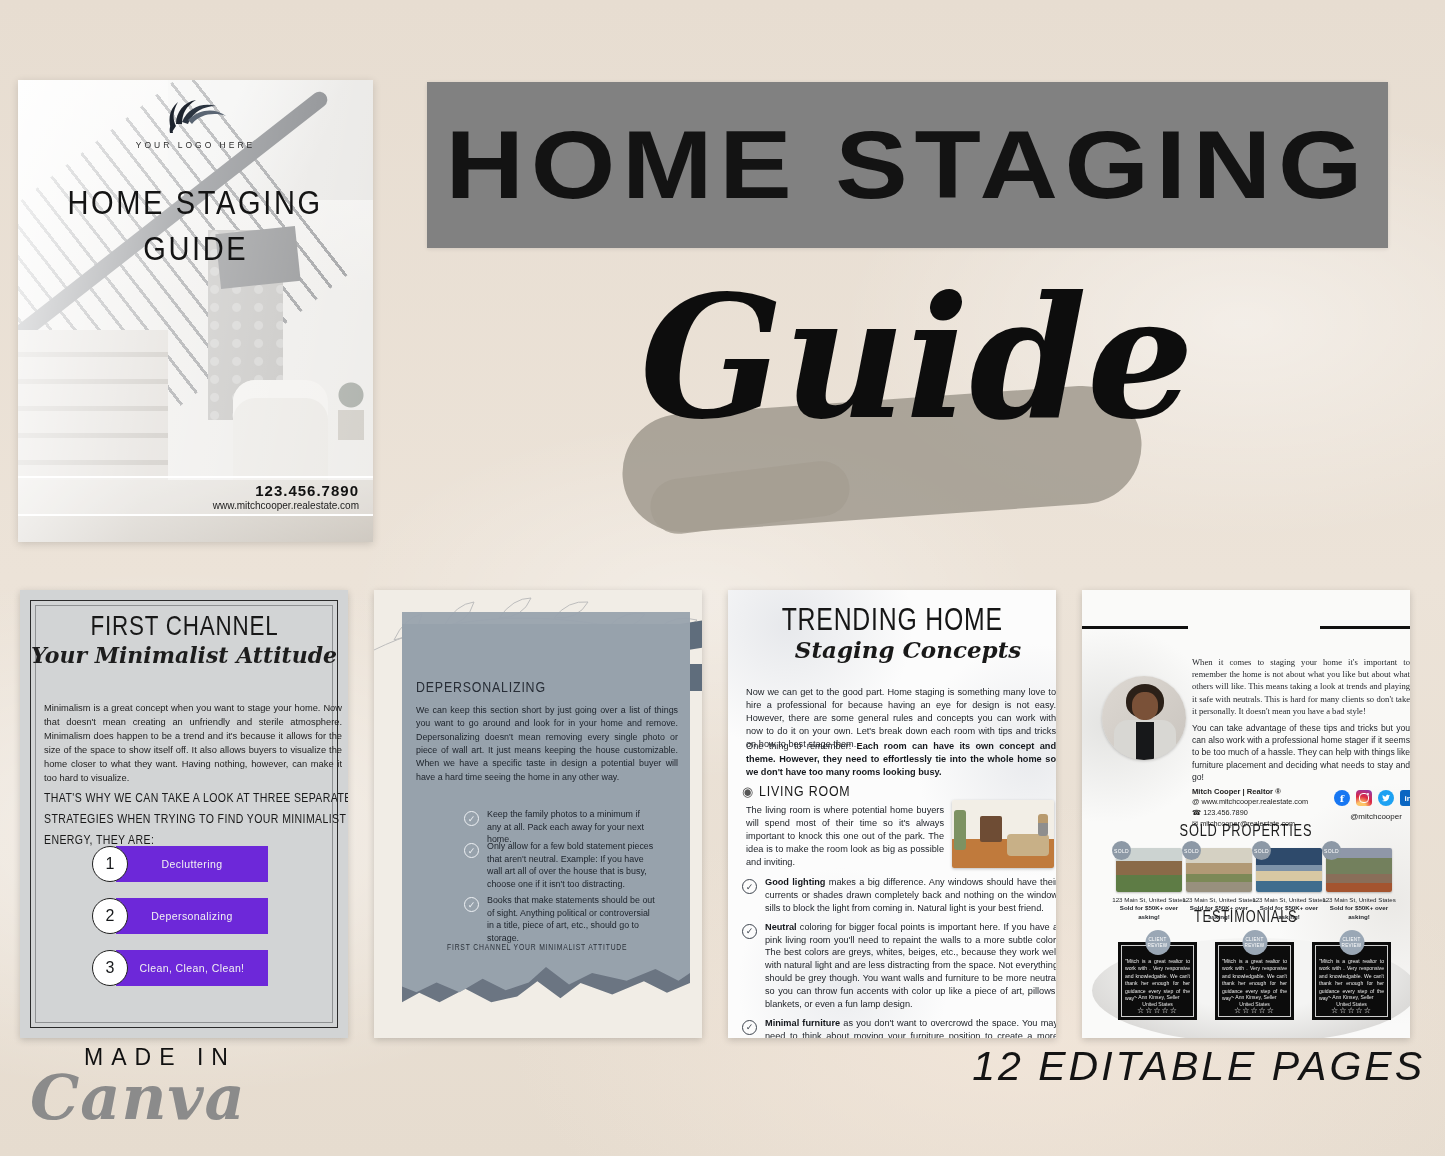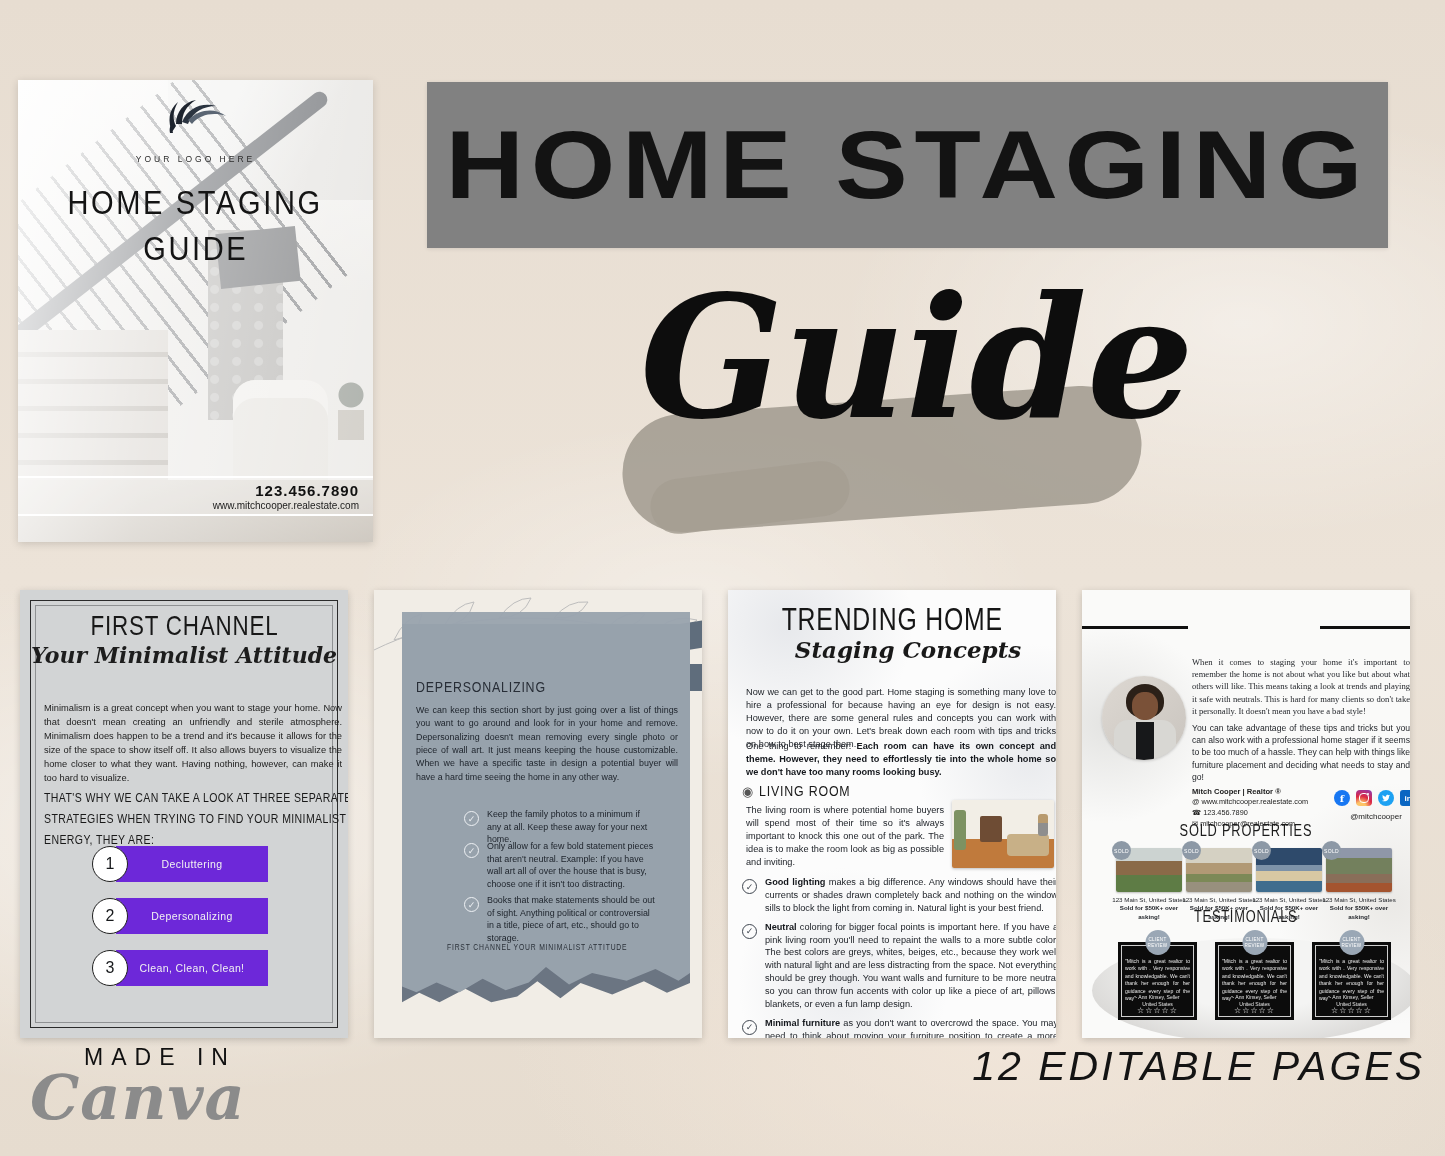--- a/index.html
+++ b/index.html
@@ -27,21 +27,21 @@
   .ph-railbox{left:-40px;top:60px;width:330px;height:260px;transform:rotate(-38deg);background:repeating-linear-gradient(90deg,transparent 0 16px,rgba(60,63,68,.75) 16px 19px);}
   .ph-rail{left:-50px;top:130px;width:400px;height:16px;background:#33373d;transform:rotate(-38deg);border-radius:8px;}
   .ph-stairs{left:0;top:250px;width:150px;height:212px;background:repeating-linear-gradient(180deg,#cdc7bf 0 22px,#a49d93 22px 27px);}
   .ph-fire{left:190px;top:150px;width:75px;height:190px;background:#a3a19d radial-gradient(circle at 30% 30%, rgba(255,255,255,.25) 0 4px, transparent 5px);background-size:22px 18px;}
   .ph-tv{left:200px;top:150px;width:80px;height:55px;background:#4d4f52;transform:rotate(-6deg);}
   .ph-chair{left:215px;top:300px;width:95px;height:115px;background:#e0ddd7;border-radius:22px 22px 8px 8px;box-shadow:inset 0 18px 0 #eceae6;}
   .ph-floor{left:0;top:400px;width:355px;height:62px;background:linear-gradient(180deg,#c7c0b5,#b2a99c);}
   .ph-plant{left:320px;top:300px;width:26px;height:60px;background:radial-gradient(circle at 50% 25%, #7d837a 0 12px, transparent 13px), linear-gradient(180deg,transparent 30px,#b9b4aa 30px);}
   .cover-veil{left:0;top:0;width:355px;height:462px;background:linear-gradient(100deg,rgba(255,255,255,.92) 0%,rgba(255,255,255,.6) 45%,rgba(255,255,255,.38) 100%);}
   .cover-logo{left:0;top:14px;width:355px;text-align:center;}
-  .cover-logo-text{font-size:8.5px;letter-spacing:3px;color:#2c2c2c;margin-top:16px;}
+  .cover-logo-text{font-size:8.5px;letter-spacing:3px;color:#2c2c2c;margin-top:2px;}
   .cover-title{left:0;top:100px;width:355px;text-align:center;line-height:1.4;font-size:33px;color:#141414;}
   .cover-title .cond{transform:scaleX(.88);letter-spacing:3px;font-weight:400;}
   .cover-band{left:0;top:396px;width:355px;height:40px;border-top:2px solid #ffffff;border-bottom:2px solid #ffffff;background:rgba(255,255,255,.25);display:flex;flex-direction:column;justify-content:center;align-items:flex-end;padding-right:14px;box-sizing:border-box;}
   .cover-phone{font-size:15px;font-weight:700;color:#111;letter-spacing:1px;}
   .cover-site{font-size:10px;color:#1b1b1b;margin-top:1px;}
 
   
   .banner{left:427px;top:82px;width:961px;height:166px;background:#818181;display:flex;align-items:center;justify-content:center;box-shadow:0 1px 4px rgba(0,0,0,.1);}
   .banner-title{font-size:97px;font-weight:900;color:#131313;letter-spacing:6px;transform:scaleX(1.12);white-space:nowrap;font-family:"Liberation Sans",sans-serif;}
   .brush{left:622px;top:400px;width:520px;height:118px;background:#a49d92;opacity:.9;border-radius:60px;transform:rotate(-4deg);}
@@ -244,21 +244,21 @@
     <div class="abs tab2"></div>
     <div class="abs panel-back"></div>
     <div class="abs panel">
       <div class="p2-title">
         <span class="condL">DEPERSONALIZING</span>
       </div>
       <div class="p2-body just">We can keep this section short by just going over a list of things you want to go around and look for in your home and remove. Depersonalizing doesn't mean removing every single photo or piece of wall art. It just means keeping the house customizable. When we have a specific taste in design a potential buyer will have a hard time seeing the home in any other way.</div>
 
       <div class="chk-item" style="left:62px;top:196px;width:192px;">
         <span class="chk">✓</span>
-        <span class="chk-text">Keep the family photos to a minimum if any at all. Keep these away for your next home.</span>
+        <span class="chk-text">Keep the family photos to a minimum if any at all. Pack each away for your next home.</span>
       </div>
       <div class="chk-item" style="left:62px;top:228px;width:192px;">
         <span class="chk">✓</span>
         <span class="chk-text">Only allow for a few bold statement pieces that aren't neutral. Example: If you have wall art all of over the house that is busy, choose one if it isn't too distracting.</span>
       </div>
       <div class="chk-item" style="left:62px;top:282px;width:192px;">
         <span class="chk">✓</span>
         <span class="chk-text">Books that make statements should be out of sight. Anything political or controversial in a title, piece of art, etc., should go to storage.</span>
       </div>
 

